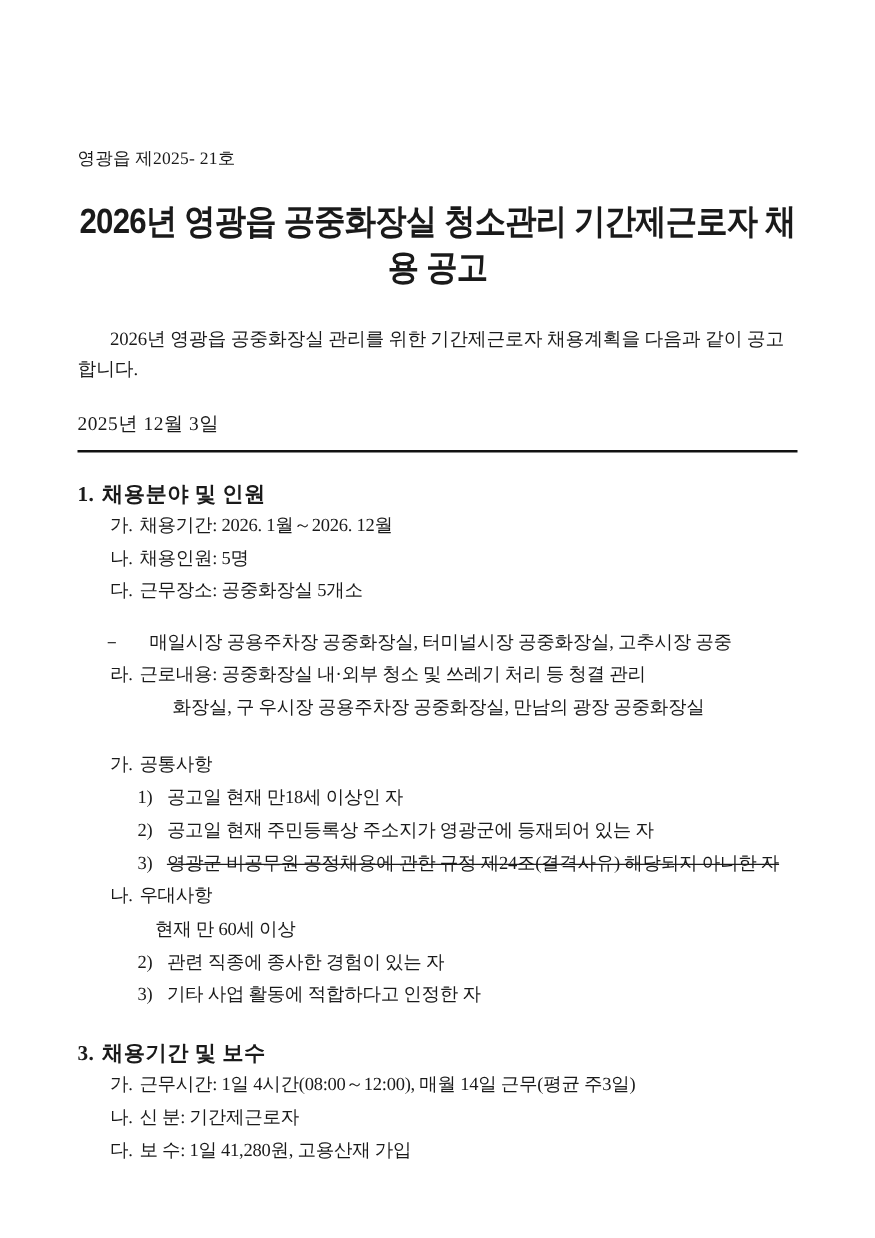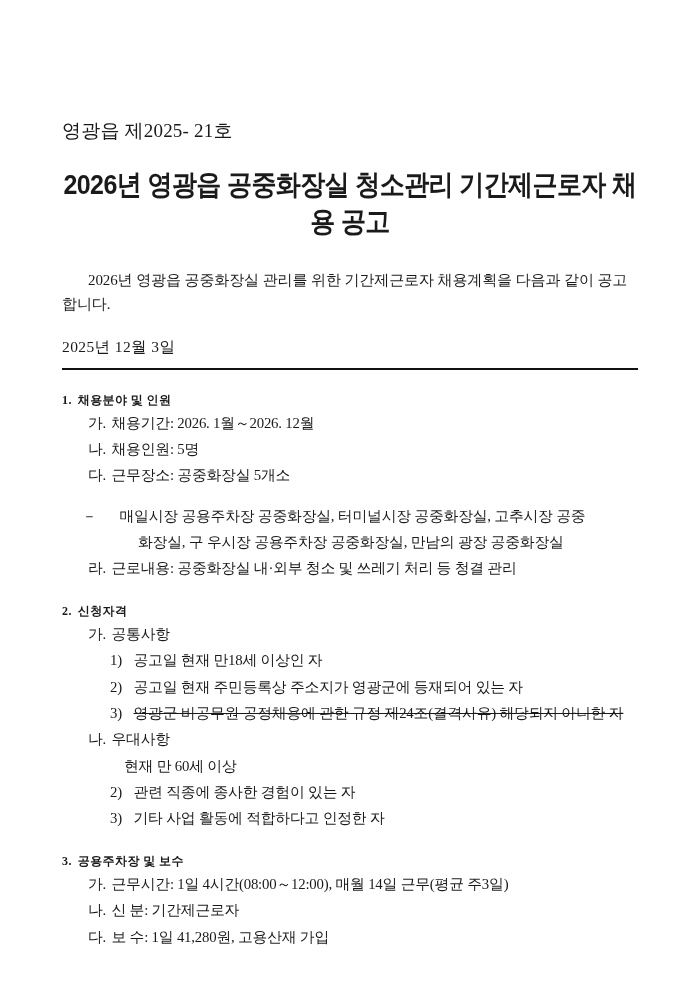--- a/index.html
+++ b/index.html
@@ -17,21 +17,21 @@
   }
   .page {
     position: relative;
     width: 700px;
     height: 990px;
     box-sizing: border-box;
     padding: 0 62px;
   }
   .doc-number {
     margin-top: 118px;
-    font-size: 19px;
+    font-size: 14px;
     letter-spacing: 0.2px;
   }
   .doc-title {
     margin-top: 26px;
     text-align: center;
     font-size: 25px;
     font-weight: bold;
     letter-spacing: -0.6px;
     font-family: "Liberation Sans", sans-serif;
     transform: scaleY(1.12);
@@ -60,21 +60,21 @@
   }
   .rule {
     margin-top: 10px;
     border-top: 2.2px solid #111;
     height: 0;
   }
   .section {
     margin-top: 22px;
   }
   .section-title {
-    font-size: 12px;
+    font-size: 17px;
     font-weight: bold;
     letter-spacing: 0.4px;
   }
   .section-title .num {
     margin-right: 6px;
   }
   .item {
     font-size: 14.8px;
     line-height: 1.58;
     margin-top: 3px;
@@ -120,35 +120,34 @@
 
   <div class="rule"></div>
 
   <div id="sections-root">
       <div class="section">
         <div class="section-title"><span class="num">1.</span><span>채용분야 및 인원</span></div>
         <div class="item"><span class="lbl">가.</span> <span>채용기간: 2026. 1월～2026. 12월</span></div>
         <div class="item"><span class="lbl">나.</span> <span>채용인원: 5명</span></div>
         <div class="item"><span class="lbl">다.</span> <span>근무장소: 공중화장실 5개소</span></div>
         <div class="item dash"><span class="lbl">－</span> <span>매일시장 공용주차장 공중화장실, 터미널시장 공중화장실, 고추시장 공중</span></div>
+        <div class="item"><span class="lbl">라.</span> <span>근로내용: 공중화장실 내·외부 청소 및 쓰레기 처리 등 청결 관리</span></div>
         <div class="item cont"><span>화장실, 구 우시장 공용주차장 공중화장실, 만남의 광장 공중화장실</span></div>
-        <div class="item"><span class="lbl">라.</span> <span>근로내용: 공중화장실 내·외부 청소 및 쓰레기 처리 등 청결 관리</span></div>
       </div>
       <div class="section">
-        <div class="section-title"><span class="num">2.</span><span>신청자격</span></div>
         <div class="item"><span class="lbl">가.</span> <span>공통사항</span></div>
         <div class="item sub"><span class="lbl">1)</span> <span>공고일 현재 만18세 이상인 자</span></div>
         <div class="item sub"><span class="lbl">2)</span> <span>공고일 현재 주민등록상 주소지가 영광군에 등재되어 있는 자</span></div>
         <div class="item sub"><span class="lbl">3)</span> <span class="strike">영광군 비공무원 공정채용에 관한 규정 제24조(결격사유) 해당되지 아니한 자</span></div>
         <div class="item"><span class="lbl">나.</span> <span>우대사항</span></div>
         <div class="item subsub"><span>현재 만 60세 이상</span></div>
         <div class="item sub"><span class="lbl">2)</span> <span>관련 직종에 종사한 경험이 있는 자</span></div>
         <div class="item sub"><span class="lbl">3)</span> <span>기타 사업 활동에 적합하다고 인정한 자</span></div>
       </div>
       <div class="section">
-        <div class="section-title"><span class="num">3.</span><span>공용주차장 및 보수</span></div>
+        <div class="section-title"><span class="num">3.</span><span>채용기간 및 보수</span></div>
         <div class="item"><span class="lbl">가.</span> <span>근무시간: 1일 4시간(08:00～12:00), 매월 14일 근무(평균 주3일)</span></div>
         <div class="item"><span class="lbl">나.</span> <span>신      분: 기간제근로자</span></div>
         <div class="item"><span class="lbl">다.</span> <span>보      수: 1일 41,280원, 고용산재 가입</span></div>
       </div>
     </div>
 
 </div>
 
 </body></html>

